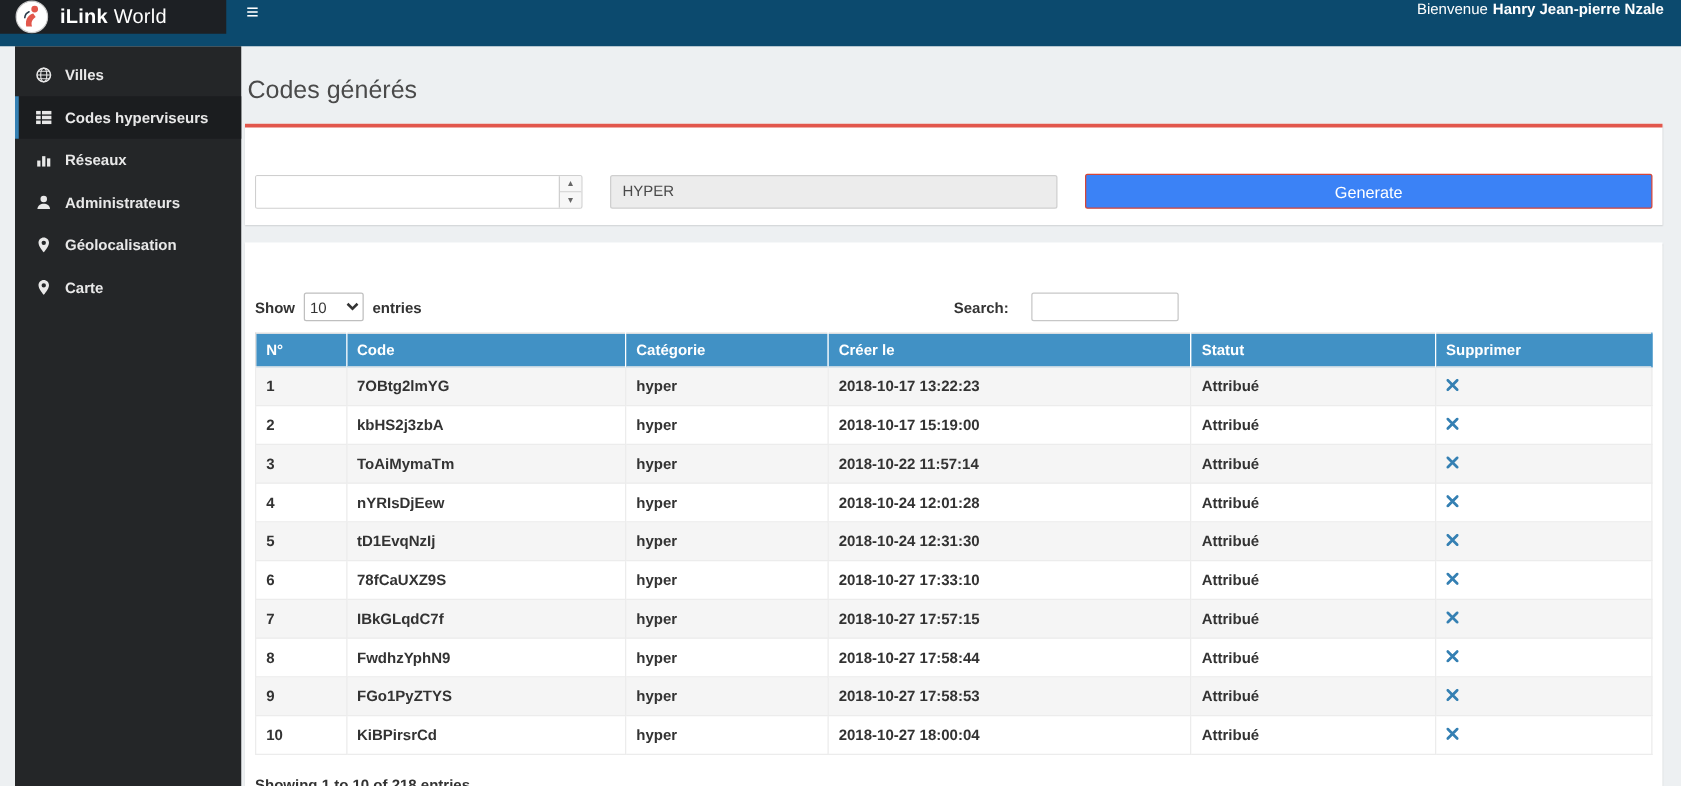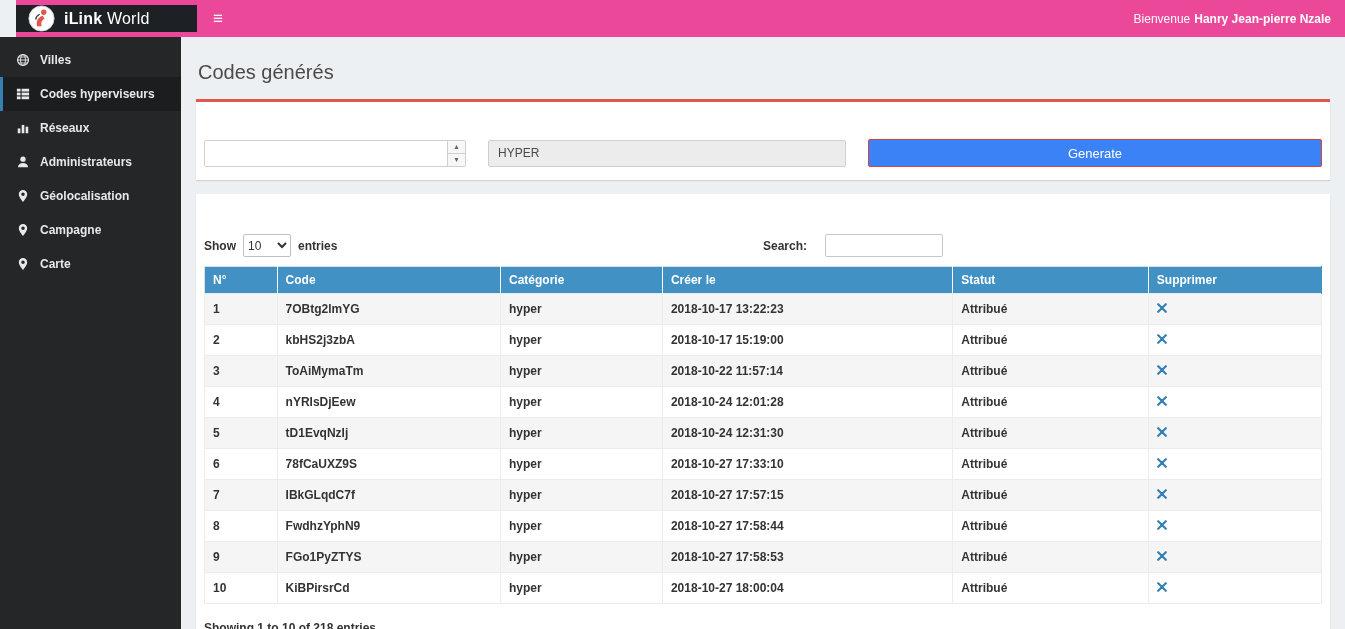--- a/index.html
+++ b/index.html
@@ -5,32 +5,32 @@
   * { box-sizing: border-box; margin: 0; padding: 0; }
   html, body { overflow: hidden; }
   body {
     width: 1345px; height: 629px;
     font-family: "Liberation Sans", sans-serif;
     background: #edf0f2;
     position: relative;
   }
 
   
-  .topbar { position: absolute; top: 0; left: 0; right: 0; height: 37px; background: #ec4899; display: flex; align-items: center; z-index: 20; margin-left: 16px; }
+  .topbar { position: absolute; top: 0; left: 0; right: 0; height: 37px; background: #0c4a6e; display: flex; align-items: flex-start; z-index: 20; }
   .logo { width: 181px; background: #1d2024; color: #fff; display: flex; align-items: center; padding-left: 12px; gap: 9px; flex: 0 0 181px; cursor: pointer; }
   .logo-icon svg { width: 27px; height: 27px; display: block; }
   .logo-text { font-size: 16px; letter-spacing: .2px; white-space: nowrap; }
   .logo-text b { font-weight: 700; }
   .logo-text .light { font-weight: 300; }
   .hamburger { width: 42px; display: flex; align-items: center; justify-content: center; color: #fff; font-size: 17px; cursor: pointer; }
   .topbar-right { margin-left: auto; display: flex; align-items: center; padding-right: 14px; color: #fff; font-size: 12px; }
   .topbar-right b { font-weight: 700; margin-left: 4px; }
 
   
-  .sidebar { position: absolute; top: 37px; left: 0; bottom: 0; width: 181px; background: #242628; z-index: 10; }
+  .sidebar { position: absolute; top: 37px; left: 12px; bottom: 0; width: 181px; background: #242628; z-index: 10; }
   .sb-menu { list-style: none; padding-top: 6px; }
   .sb-item { display: flex; align-items: center; gap: 10px; padding: 10px 13px; color: #e8e8e8; font-size: 12px; font-weight: 700; cursor: pointer; border-left: 3px solid transparent; }
   .sb-item.active { background: #1b1d1f; border-left-color: #3580b3; }
   .sb-icon { width: 14px; height: 14px; display: inline-flex; }
   .sb-icon svg { width: 14px; height: 14px; fill: currentColor; }
 
   
   .main { position: absolute; top: 37px; left: 181px; right: 0; bottom: 0; padding: 10px 15px; overflow: hidden; }
   .page-title { font-size: 20px; font-weight: 400; color: #4a4a4a; margin: 14px 0 15px 2px; }
 
@@ -135,28 +135,20 @@
         </span>
         <span class="sb-label">Administrateurs</span>
       </li>
       <li class="sb-item">
         <span class="sb-icon">
           <svg viewBox="0 0 16 16">
             <path d="M8 1.2c-2.7 0-4.8 2.1-4.8 4.8 0 3.6 4.8 8.8 4.8 8.8s4.8-5.2 4.8-8.8c0-2.7-2.1-4.8-4.8-4.8zm0 6.8a2 2 0 1 1 0-4 2 2 0 0 1 0 4z"></path>
           </svg>
         </span>
         <span class="sb-label">Géolocalisation</span>
-      </li>
-      <li class="sb-item">
-        <span class="sb-icon">
-          <svg viewBox="0 0 16 16">
-            <path d="M8 1.2c-2.7 0-4.8 2.1-4.8 4.8 0 3.6 4.8 8.8 4.8 8.8s4.8-5.2 4.8-8.8c0-2.7-2.1-4.8-4.8-4.8zm0 6.8a2 2 0 1 1 0-4 2 2 0 0 1 0 4z"></path>
-          </svg>
-        </span>
-        <span class="sb-label">Campagne</span>
       </li>
       <li class="sb-item">
         <span class="sb-icon">
           <svg viewBox="0 0 16 16">
             <path d="M8 1.2c-2.7 0-4.8 2.1-4.8 4.8 0 3.6 4.8 8.8 4.8 8.8s4.8-5.2 4.8-8.8c0-2.7-2.1-4.8-4.8-4.8zm0 6.8a2 2 0 1 1 0-4 2 2 0 0 1 0 4z"></path>
           </svg>
         </span>
         <span class="sb-label">Carte</span>
       </li>
     </ul>

